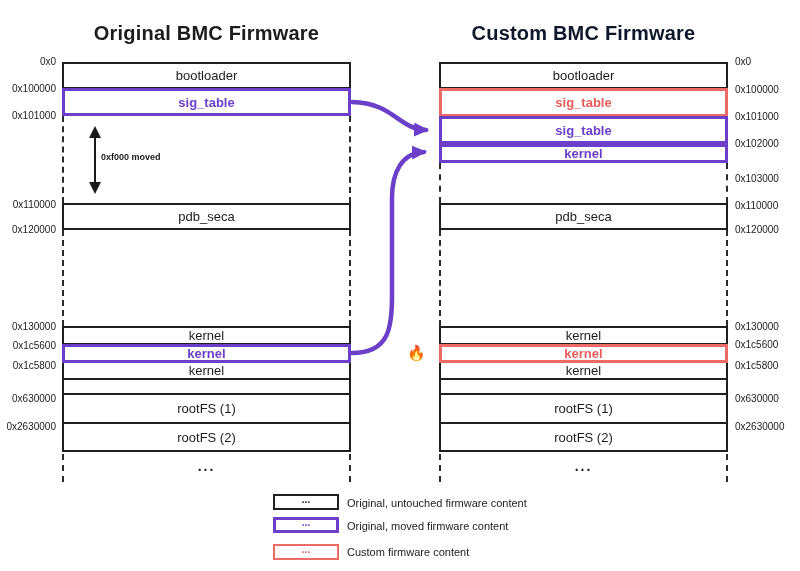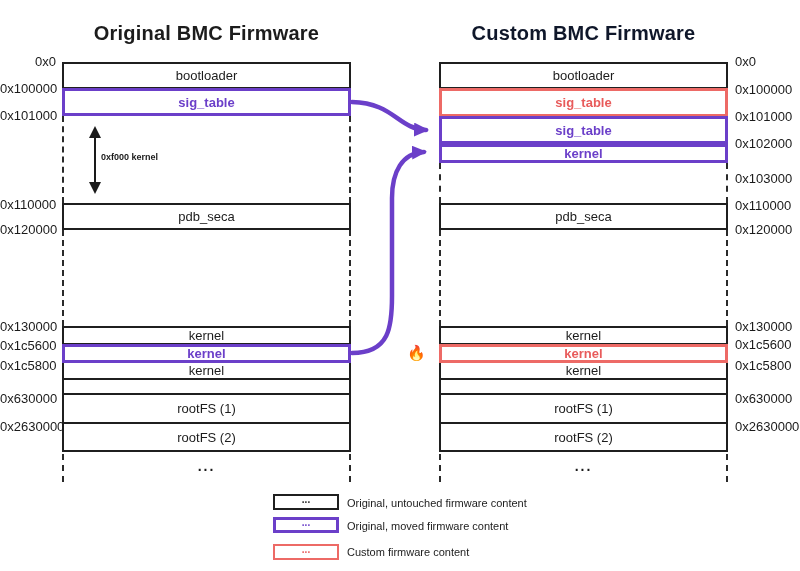--- a/index.html
+++ b/index.html
@@ -19,21 +19,21 @@
   .seg {
     position:absolute; box-sizing:border-box; width:289px;
     border:2px solid #1f1f1f; background:#ffffff;
     display:flex; align-items:center; justify-content:center;
     font-size:13px; color:#1c1c1c; z-index:1;
   }
   .seg.purple { border:3px solid #6b3fc9; color:#6b3fc9; font-weight:bold; z-index:3; }
   .seg.red    { border:3px solid #ed6a66; color:#e85b5b; font-weight:bold; z-index:2; }
   .seg.no-top { border-top:none; }
   .addr {
-    position:absolute; font-size:13px; color:#1a1a1a; line-height:10px; z-index:4;
+    position:absolute; font-size:10px; color:#1a1a1a; line-height:10px; z-index:4;
   }
   .addr.l { left:0; width:56px; text-align:right; }
   .addr.r { left:735px; width:60px; text-align:left; }
   .dash {
     position:absolute; width:0; border-left:2px dashed #2a2a2a; z-index:0;
   }
   .vline {
     position:absolute; width:0; border-left:2px solid #1f1f1f; z-index:0;
   }
   .dots {
@@ -96,21 +96,21 @@
   <div class="addr l" style="top:84px;">0x100000</div>
   <div class="addr l" style="top:111px;">0x101000</div>
   <div class="addr l" style="top:200px;">0x110000</div>
   <div class="addr l" style="top:225px;">0x120000</div>
   <div class="addr l" style="top:322px;">0x130000</div>
   <div class="addr l" style="top:341px;">0x1c5600</div>
   <div class="addr l" style="top:361px;">0x1c5800</div>
   <div class="addr l" style="top:394px;">0x630000</div>
   <div class="addr l" style="top:422px;">0x2630000</div>
 
-  <div class="gap-label">0xf000 kernel</div>
+  <div class="gap-label">0xf000 moved</div>
 
   <div class="dash" style="left:439px; top:163px; height:40px;"></div>
   <div class="dash" style="left:726px; top:163px; height:40px;"></div>
   <div class="dash" style="left:439px; top:230px; height:96px;"></div>
   <div class="dash" style="left:726px; top:230px; height:96px;"></div>
   <div class="dash" style="left:439px; top:454px; height:28px;"></div>
   <div class="dash" style="left:726px; top:454px; height:28px;"></div>
 
   <div class="vline" style="left:439px; top:379px; height:15px;"></div>
   <div class="vline" style="left:726px; top:379px; height:15px;"></div>

